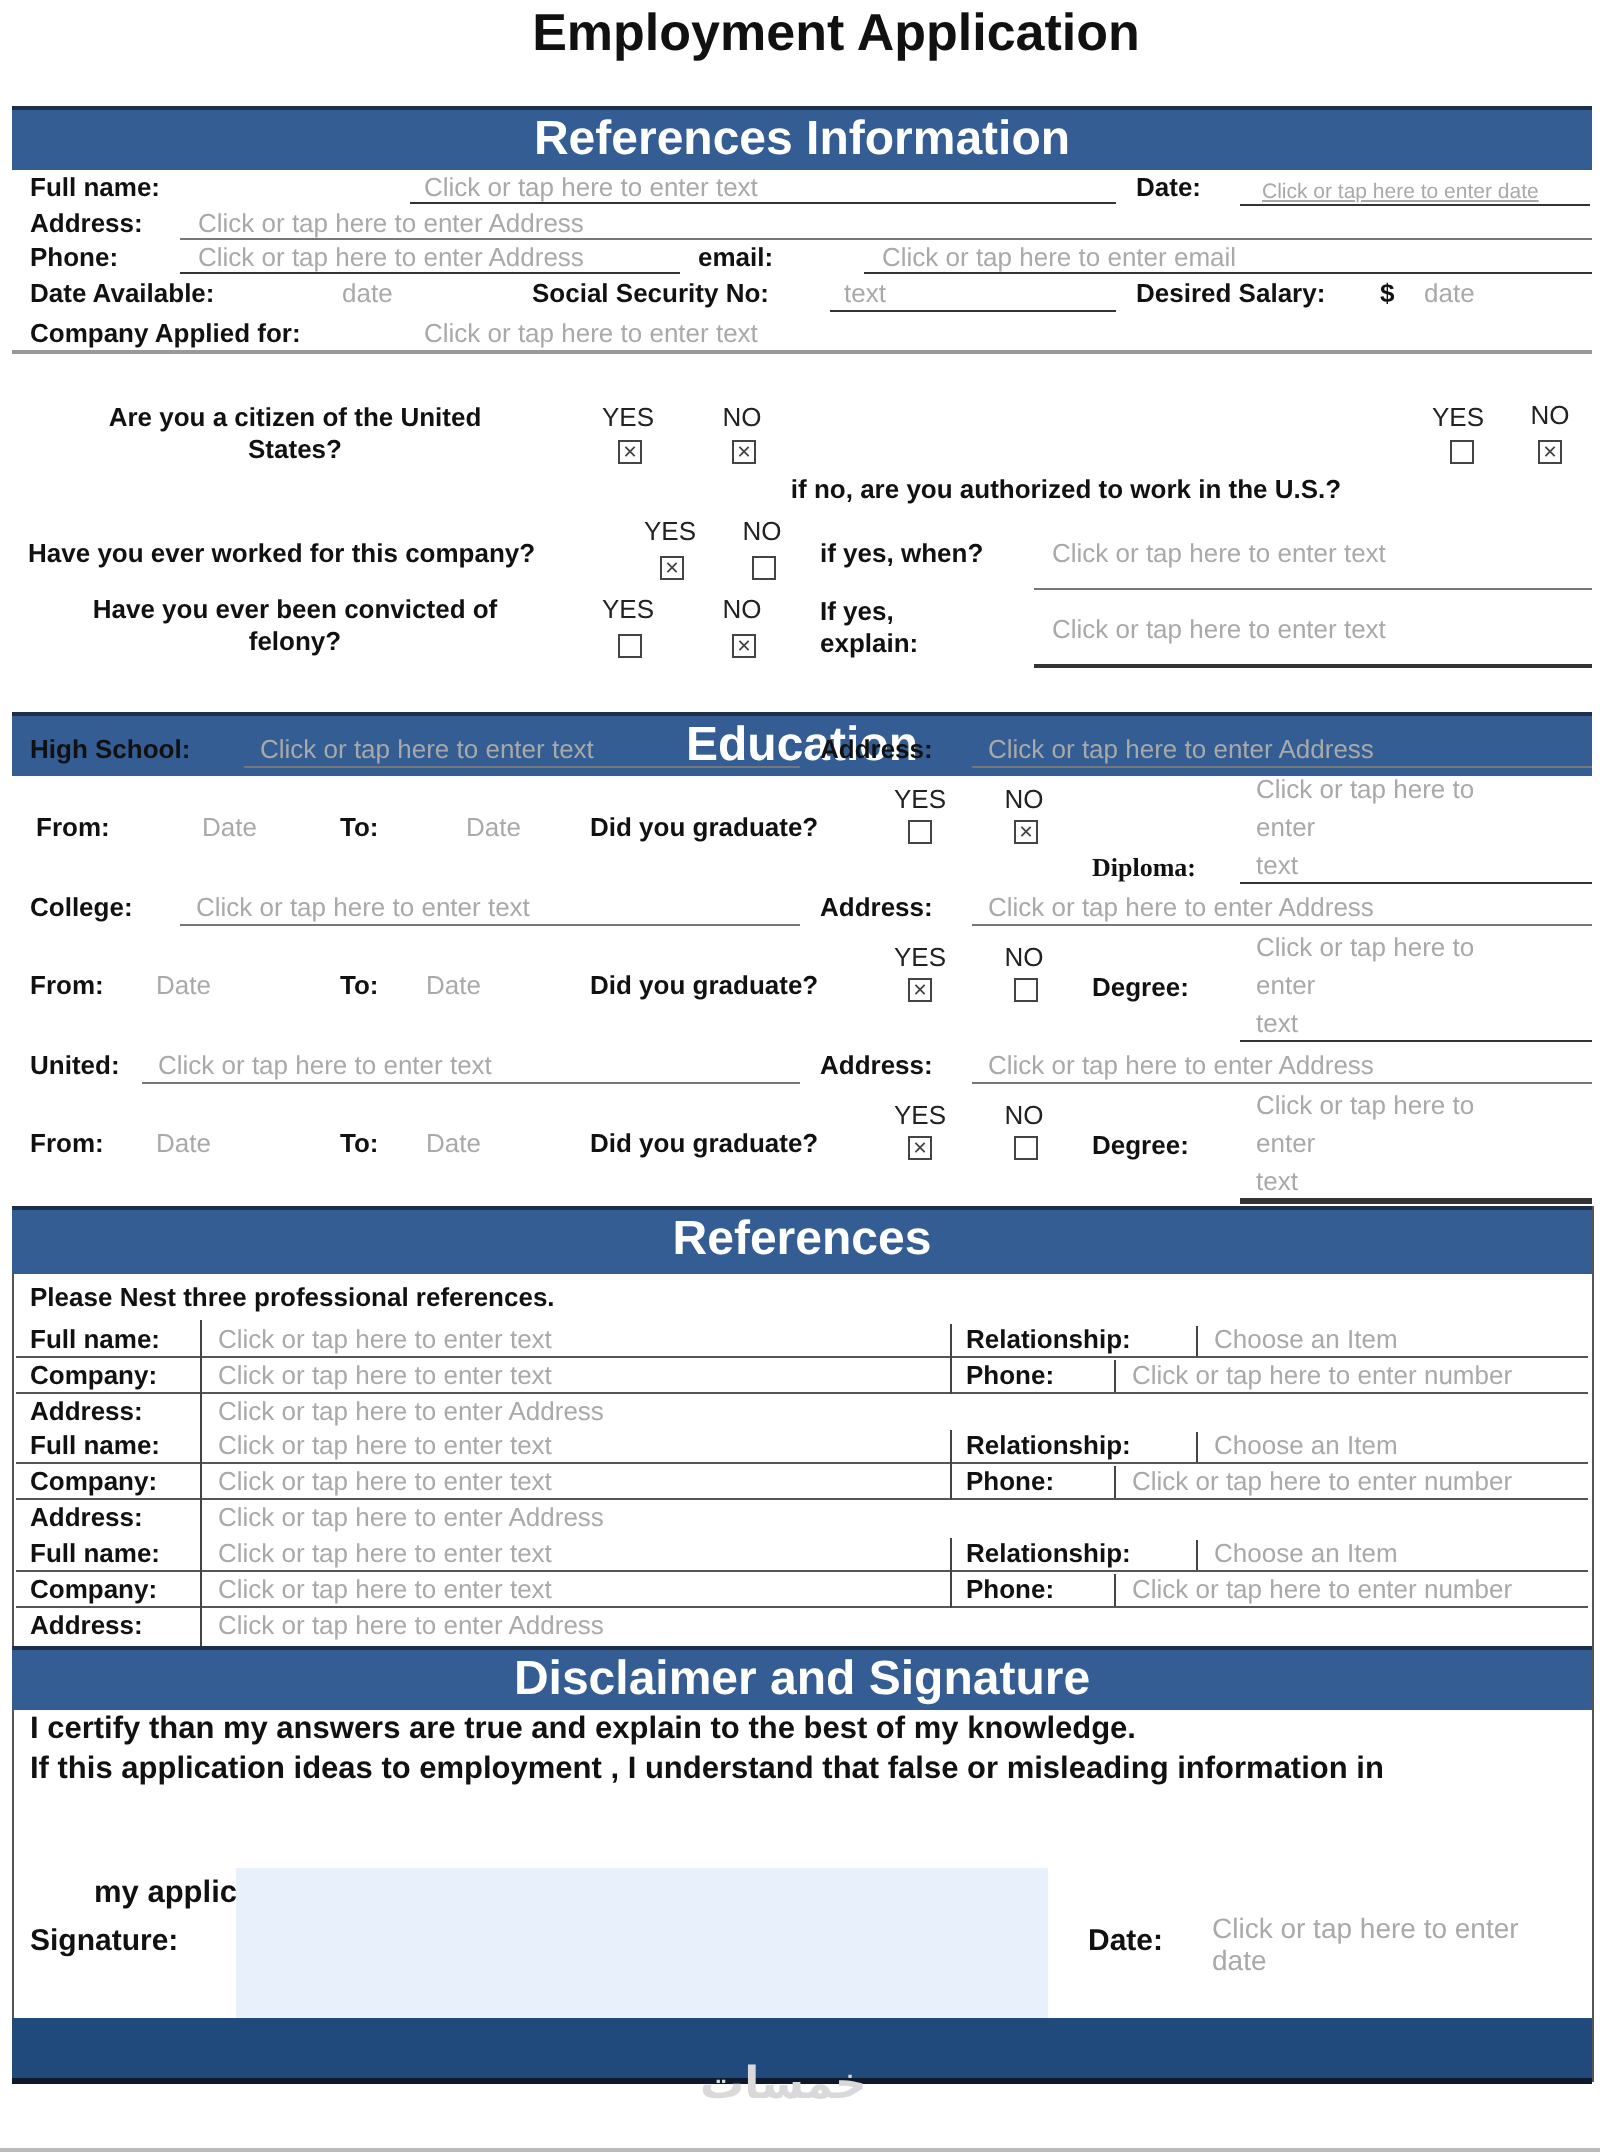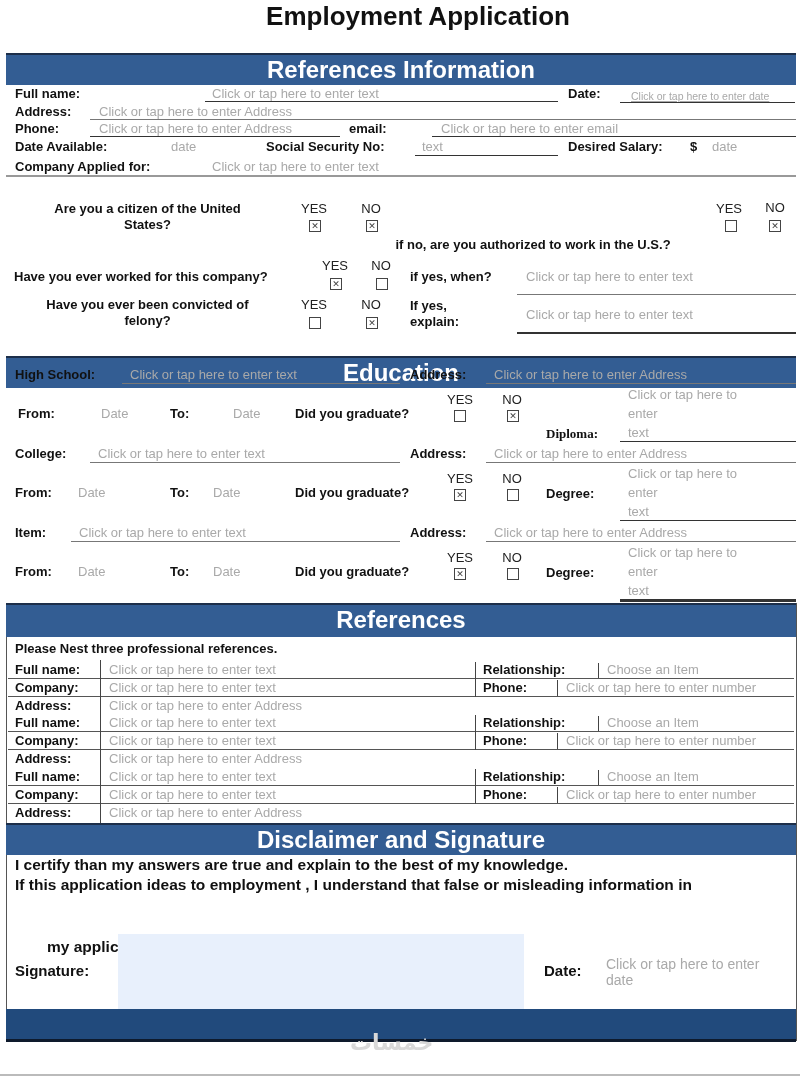--- a/index.html
+++ b/index.html
@@ -128,21 +128,21 @@
     <div class="lbl" style="left:295px;top:485px;">Did you graduate?</div>
     <div class="yn" style="left:445px;top:471px;">YES</div>
     <div class="yn" style="left:497px;top:471px;">NO</div>
     <div class="cb" style="left:454px;top:489px;">✕</div>
     <div class="cb" style="left:507px;top:489px;"></div>
     <div class="lbl" style="left:546px;top:486px;">Degree:</div>
     <div class="ph" style="left:628px;top:466px;">Click or tap here to</div>
     <div class="ph" style="left:628px;top:485px;">enter</div>
     <div class="ph" style="left:628px;top:504px;">text</div>
     <div class="uline" style="left:620px;top:520px;width:176px;border-bottom-width:1.5px;"></div>
-    <div class="lbl" style="left:15px;top:525px;">Item:</div>
+    <div class="lbl" style="left:15px;top:525px;">United:</div>
     <div class="ph" style="left:79px;top:525px;">Click or tap here to enter text</div>
     <div class="uline grey" style="left:71px;top:541px;width:329px;"></div>
     <div class="lbl" style="left:410px;top:525px;">Address:</div>
     <div class="ph" style="left:494px;top:525px;">Click or tap here to enter Address</div>
     <div class="uline grey" style="left:486px;top:541px;width:310px;"></div>
     <div class="lbl" style="left:15px;top:564px;">From:</div>
     <div class="ph" style="left:78px;top:564px;">Date</div>
     <div class="lbl" style="left:170px;top:564px;">To:</div>
     <div class="ph" style="left:213px;top:564px;">Date</div>
     <div class="lbl" style="left:295px;top:564px;">Did you graduate?</div>

